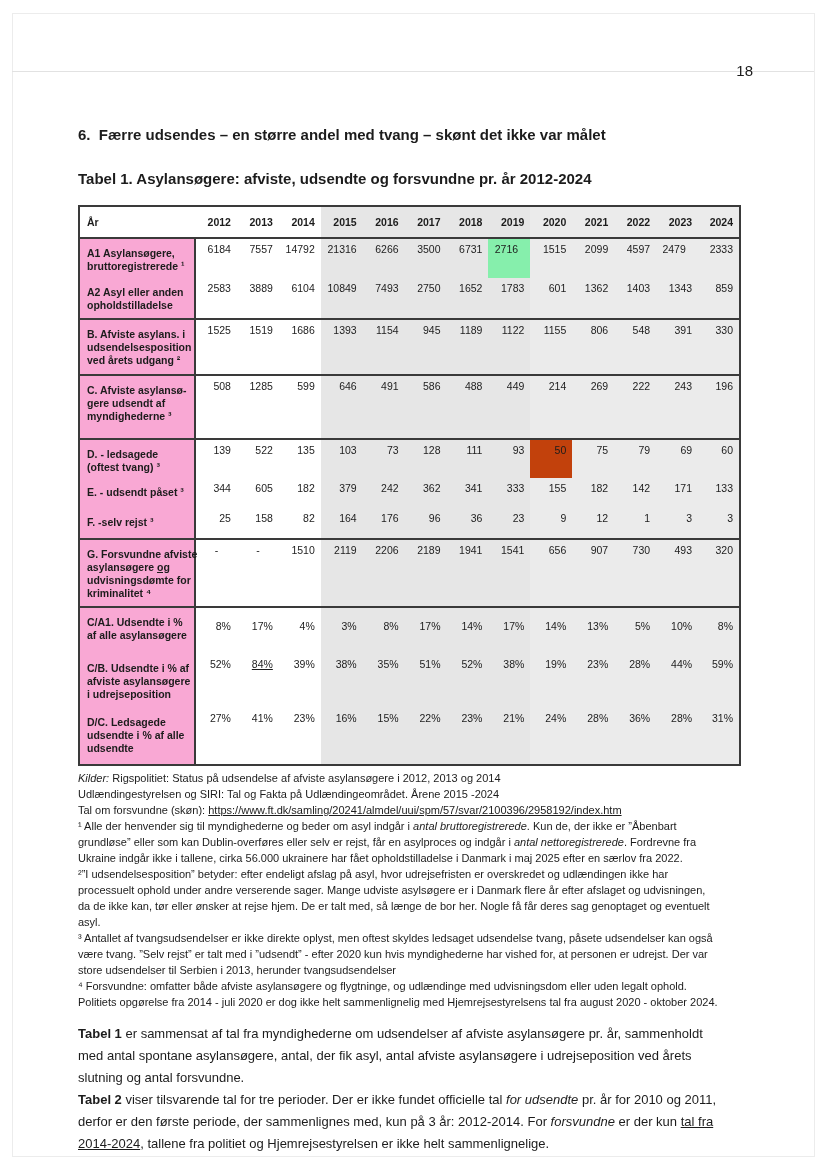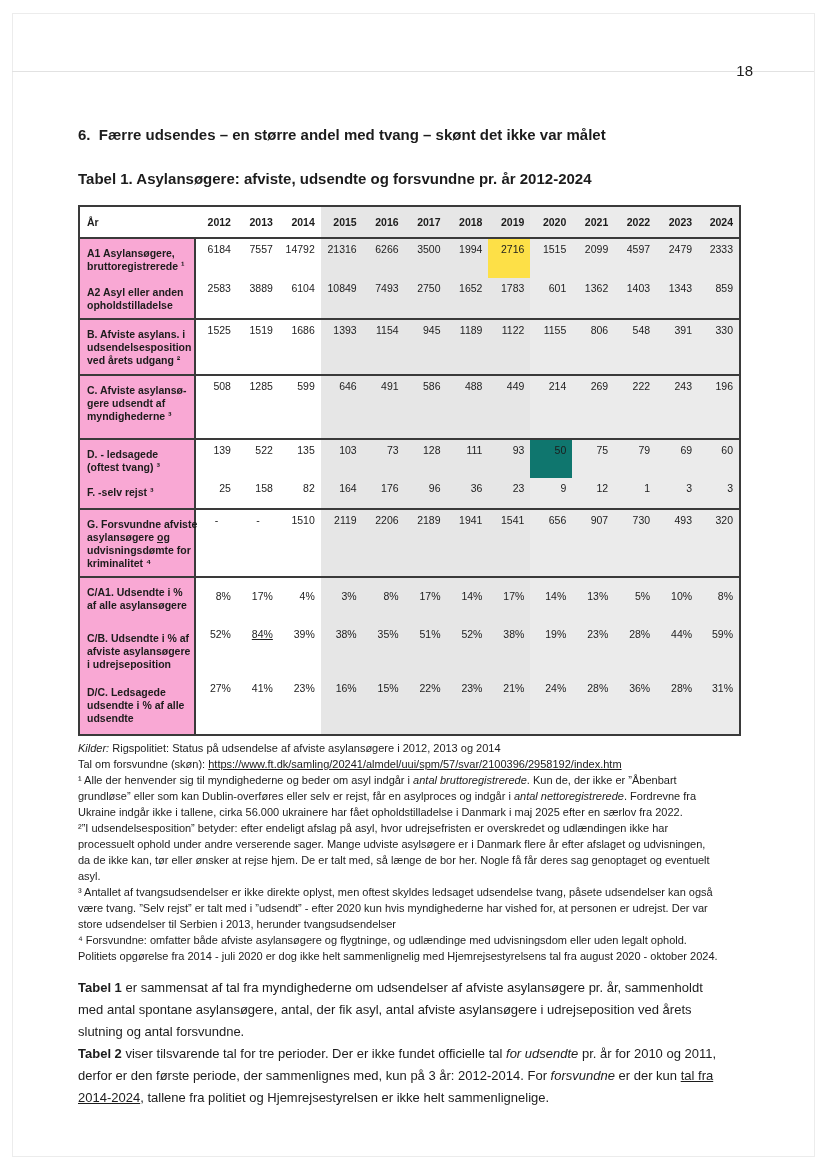--- a/index.html
+++ b/index.html
@@ -78,26 +78,26 @@
             <td class="label-col">
               <div class="lbl-line"><span>A1 Asylansøgere,</span></div>
               <div class="lbl-line"><span>bruttoregistrerede ¹</span></div>
             </td>
             <td class="num" style="background: rgb(255, 255, 255);">6184</td>
             <td class="num" style="background: rgb(255, 255, 255);">7557</td>
             <td class="num" style="background: rgb(255, 255, 255);">14792</td>
             <td class="num" style="background: rgb(230, 230, 230);">21316</td>
             <td class="num" style="background: rgb(230, 230, 230);">6266</td>
             <td class="num" style="background: rgb(230, 230, 230);">3500</td>
-            <td class="num" style="background: rgb(230, 230, 230);">1994</td>
-            <td class="num" style="background: #fde047;">2716</td>
+            <td class="num" style="background: rgb(230, 230, 230);">6731</td>
+            <td class="num" style="background: #86efac; text-align: center;">2716</td>
             <td class="num" style="background: rgb(235, 235, 235);">1515</td>
             <td class="num" style="background: rgb(235, 235, 235);">2099</td>
             <td class="num" style="background: rgb(235, 235, 235);">4597</td>
-            <td class="num" style="background: rgb(235, 235, 235);">2479</td>
+            <td class="num" style="background: rgb(235, 235, 235); text-align: center;">2479</td>
             <td class="num" style="background: rgb(235, 235, 235);">2333</td>
           </tr>
           <tr class="row-A2">
             <td class="label-col">
               <div class="lbl-line"><span>A2 Asyl eller anden</span></div>
               <div class="lbl-line"><span>opholdstilladelse</span></div>
             </td>
             <td class="num" style="background: rgb(255, 255, 255);">2583</td>
             <td class="num" style="background: rgb(255, 255, 255);">3889</td>
             <td class="num" style="background: rgb(255, 255, 255);">6104</td>
@@ -158,25 +158,43 @@
               <div class="lbl-line"><span>(oftest tvang) ³</span></div>
             </td>
             <td class="num" style="background: rgb(255, 255, 255);">139</td>
             <td class="num" style="background: rgb(255, 255, 255);">522</td>
             <td class="num" style="background: rgb(255, 255, 255);">135</td>
             <td class="num" style="background: rgb(230, 230, 230);">103</td>
             <td class="num" style="background: rgb(230, 230, 230);">73</td>
             <td class="num" style="background: rgb(230, 230, 230);">128</td>
             <td class="num" style="background: rgb(230, 230, 230);">111</td>
             <td class="num" style="background: rgb(230, 230, 230);">93</td>
-            <td class="num" style="background: #0f766e;">50</td>
+            <td class="num" style="background: #c2410c;">50</td>
             <td class="num" style="background: rgb(235, 235, 235);">75</td>
             <td class="num" style="background: rgb(235, 235, 235);">79</td>
             <td class="num" style="background: rgb(235, 235, 235);">69</td>
             <td class="num" style="background: rgb(235, 235, 235);">60</td>
+          </tr>
+          <tr class="row-E">
+            <td class="label-col">
+              <div class="lbl-line"><span>E. - udsendt påset ³</span></div>
+            </td>
+            <td class="num" style="background: rgb(255, 255, 255);">344</td>
+            <td class="num" style="background: rgb(255, 255, 255);">605</td>
+            <td class="num" style="background: rgb(255, 255, 255);">182</td>
+            <td class="num" style="background: rgb(230, 230, 230);">379</td>
+            <td class="num" style="background: rgb(230, 230, 230);">242</td>
+            <td class="num" style="background: rgb(230, 230, 230);">362</td>
+            <td class="num" style="background: rgb(230, 230, 230);">341</td>
+            <td class="num" style="background: rgb(230, 230, 230);">333</td>
+            <td class="num" style="background: rgb(235, 235, 235);">155</td>
+            <td class="num" style="background: rgb(235, 235, 235);">182</td>
+            <td class="num" style="background: rgb(235, 235, 235);">142</td>
+            <td class="num" style="background: rgb(235, 235, 235);">171</td>
+            <td class="num" style="background: rgb(235, 235, 235);">133</td>
           </tr>
           <tr class="row-F">
             <td class="label-col">
               <div class="lbl-line"><span>F. -selv rejst ³</span></div>
             </td>
             <td class="num" style="background: rgb(255, 255, 255);">25</td>
             <td class="num" style="background: rgb(255, 255, 255);">158</td>
             <td class="num" style="background: rgb(255, 255, 255);">82</td>
             <td class="num" style="background: rgb(230, 230, 230);">164</td>
             <td class="num" style="background: rgb(230, 230, 230);">176</td>
@@ -267,20 +285,21 @@
             <td class="num" style="background: rgb(235, 235, 235);">28%</td>
             <td class="num" style="background: rgb(235, 235, 235);">36%</td>
             <td class="num" style="background: rgb(235, 235, 235);">28%</td>
             <td class="num" style="background: rgb(235, 235, 235);">31%</td>
           </tr>
         </tbody>
     </table>
 
     <div class="footnotes" id="footnotes">
         <p class="fn"><span class="i">Kilder:</span><span> Rigspolitiet: Status på udsendelse af afviste asylansøgere i 2012, 2013 og 2014</span></p>
+        <p class="fn"><span>Udlændingestyrelsen og SIRI: Tal og Fakta på Udlændingeområdet. Årene 2015 -2024</span></p>
         <p class="fn"><span>Tal om forsvundne (skøn): </span><a class="link">https://www.ft.dk/samling/20241/almdel/uui/spm/57/svar/2100396/2958192/index.htm</a></p>
         <p class="fn"><span>¹ Alle der henvender sig til myndighederne og beder om asyl indgår i </span><span class="i">antal bruttoregistrerede</span><span>. Kun de, der ikke er ”Åbenbart grundløse” eller som kan Dublin-overføres eller selv er rejst, får en asylproces og indgår i </span><span class="i">antal nettoregistrerede</span><span>. Fordrevne fra Ukraine indgår ikke i tallene, cirka 56.000 ukrainere har fået opholdstilladelse i Danmark i maj 2025 efter en særlov fra 2022.</span></p>
         <p class="fn"><span>²”I udsendelsesposition” betyder: efter endeligt afslag på asyl, hvor udrejsefristen er overskredet og udlændingen ikke har processuelt ophold under andre verserende sager. Mange udviste asylsøgere er i Danmark flere år efter afslaget og udvisningen, da de ikke kan, tør eller ønsker at rejse hjem. De er talt med, så længe de bor her. Nogle få får deres sag genoptaget og eventuelt asyl.</span></p>
         <p class="fn"><span>³ Antallet af tvangsudsendelser er ikke direkte oplyst, men oftest skyldes ledsaget udsendelse tvang, påsete udsendelser kan også være tvang. ”Selv rejst” er talt med i ”udsendt” - efter 2020 kun hvis myndighederne har vished for, at personen er udrejst. Der var store udsendelser til Serbien i 2013, herunder tvangsudsendelser</span></p>
         <p class="fn"><span>⁴ Forsvundne: omfatter både afviste asylansøgere og flygtninge, og udlændinge med udvisningsdom eller uden legalt ophold. Politiets opgørelse fra 2014 - juli 2020 er dog ikke helt sammenlignelig med Hjemrejsestyrelsens tal fra august 2020 - oktober 2024.</span></p>
       </div>
     <div class="paragraphs" id="paragraphs">
         <p class="para"><span class="b">Tabel 1</span><span> er sammensat af tal fra myndighederne om udsendelser af afviste asylansøgere pr. år, sammenholdt med antal spontane asylansøgere, antal, der fik asyl, antal afviste asylansøgere i udrejseposition ved årets slutning og antal forsvundne.</span></p>
         <p class="para"><span class="b">Tabel 2</span><span> viser tilsvarende tal for tre perioder. Der er ikke fundet officielle tal </span><span class="i">for udsendte</span><span> pr. år for 2010 og 2011, derfor er den første periode, der sammenlignes med, kun på 3 år: 2012-2014. For </span><span class="i">forsvundne</span><span> er der kun </span><span class="u">tal fra 2014-2024</span><span>, tallene fra politiet og Hjemrejsestyrelsen er ikke helt sammenlignelige.</span></p>
       </div>

